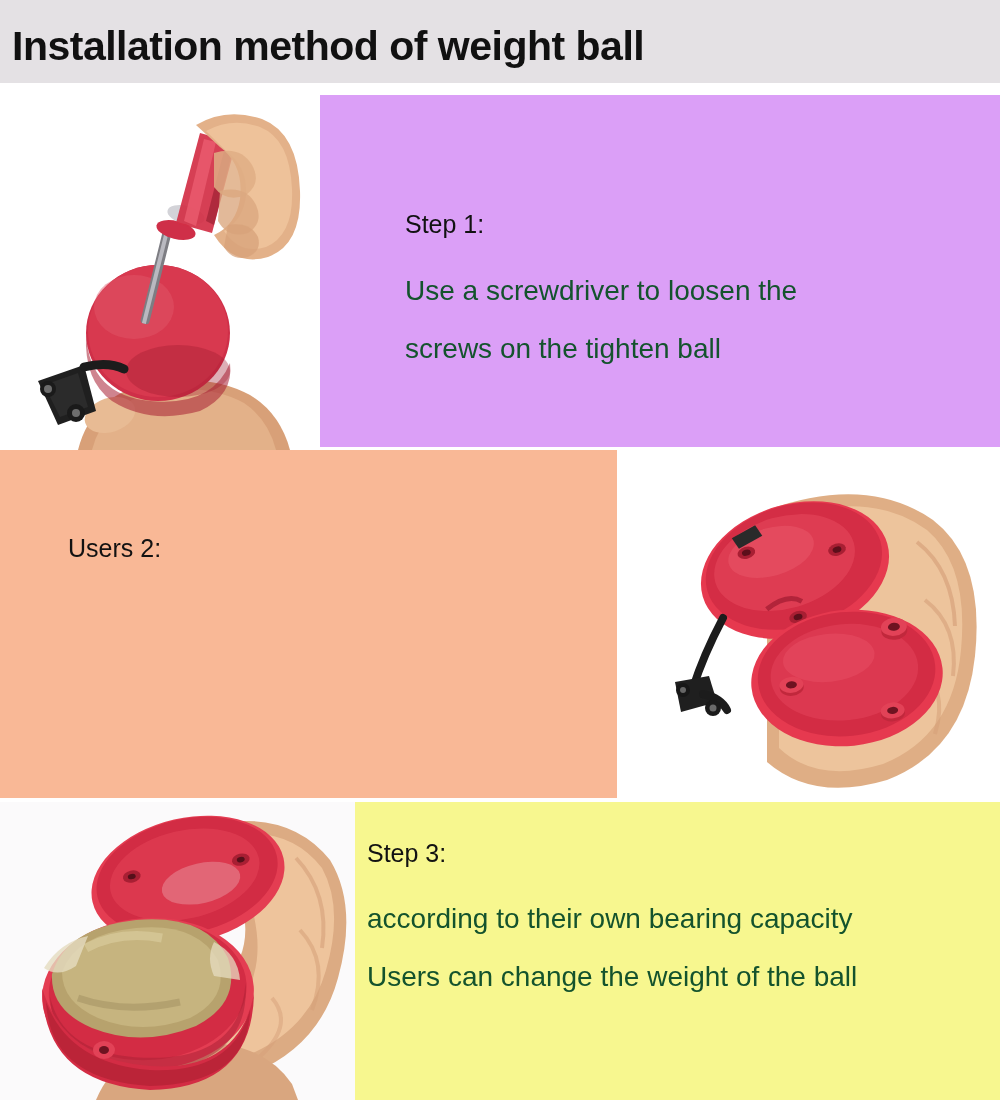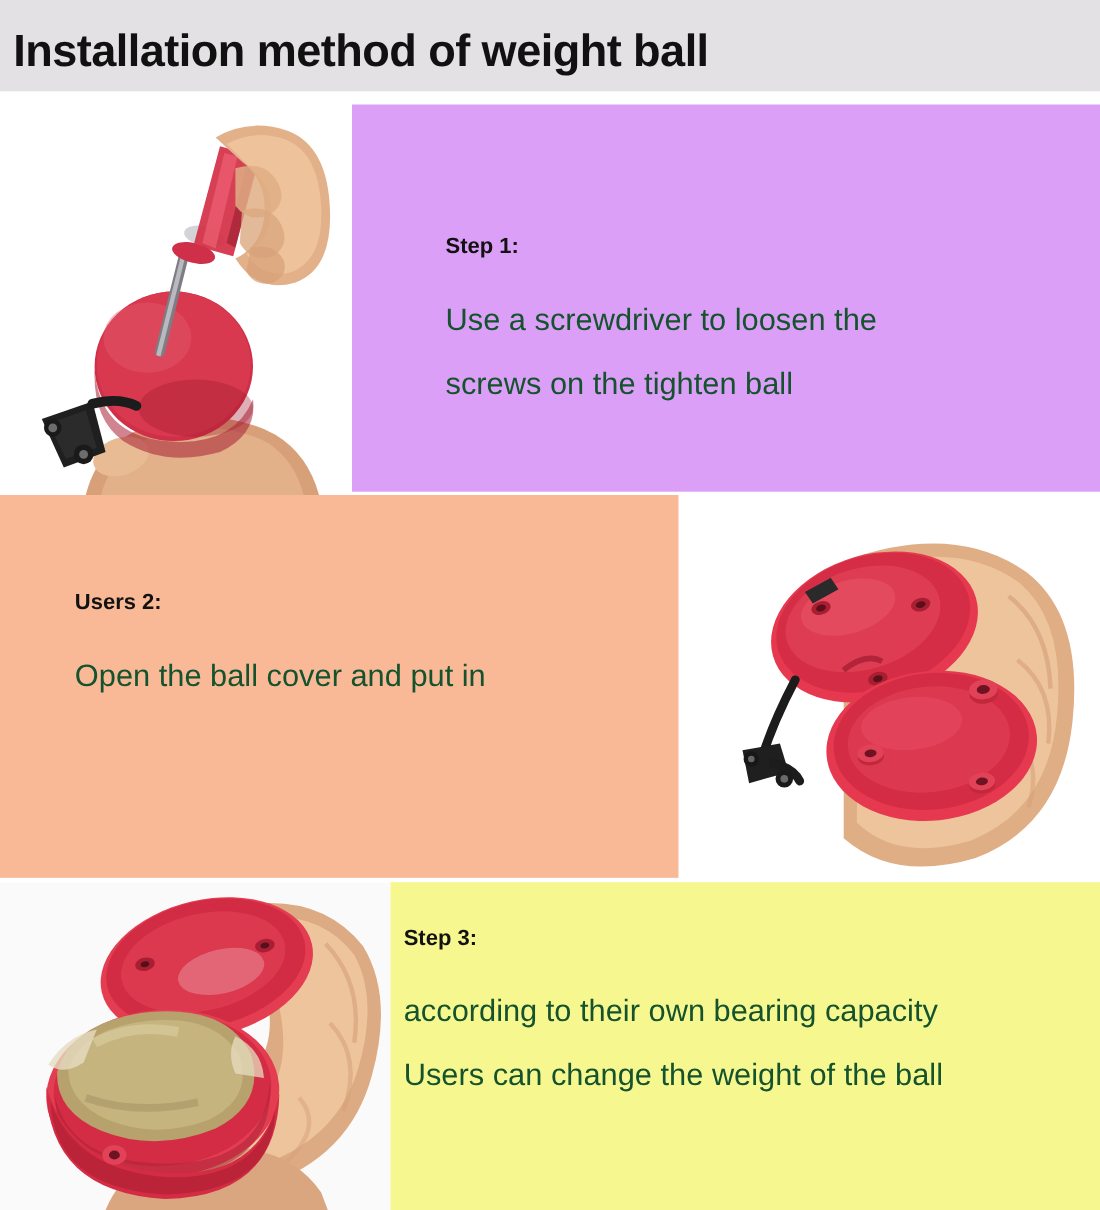--- a/index.html
+++ b/index.html
@@ -30,22 +30,22 @@
     letter-spacing:-0.5px;
     color:#111111;
     white-space:nowrap;
     line-height:50px;
   }
 
   
   .panel { position:absolute; overflow:hidden; }
   .text-panel { }
   .step-title {
-    font-size:20px;
-    font-weight:bold;
+    font-size:25px;
+    font-weight:normal;
     color:#121212;
     line-height:34px;
     white-space:nowrap;
   }
   .step-body {
     font-size:28px;
     font-weight:normal;
     color:#14532d;
     line-height:58px;
     white-space:nowrap;
@@ -128,21 +128,20 @@
     <div class="step-title">Step 1:</div>
     <div class="step-body">
       <span class="ln">Use a screwdriver to loosen the</span>
       <span class="ln">screws on the tighten ball</span>
     </div>
   </div>
 
   <div class="panel r2-text text-panel">
     <div class="step-title">Users 2:</div>
     <div class="step-body">
-      <span class="ln">Open the ball cover and put in</span>
     </div>
   </div>
 
   <div class="panel r2-photo">
     <svg class="photo-svg" viewBox="0 0 383 350" preserveAspectRatio="xMidYMid slice">
       <rect x="0" y="0" width="383" height="350" fill="#ffffff"></rect>
 
       <path d="M150 60 Q250 24 316 70 Q368 110 358 206 Q348 300 270 330 Q196 352 150 312 Z" fill="#dfae85"></path>
       <path d="M162 70 Q252 38 310 80 Q352 116 344 200 Q336 286 266 314 Q200 334 162 298 Z" fill="#edc49c"></path>
 

